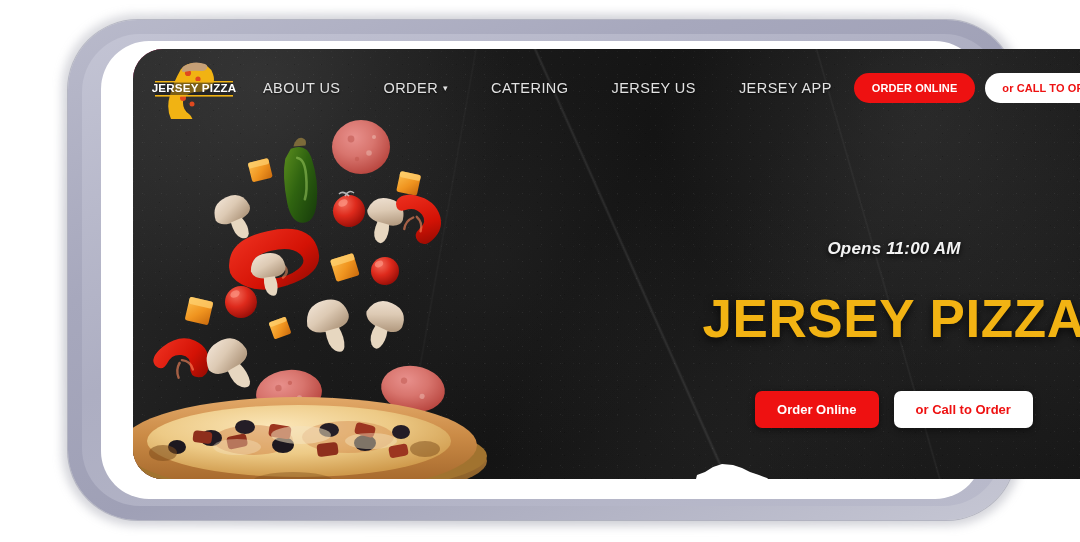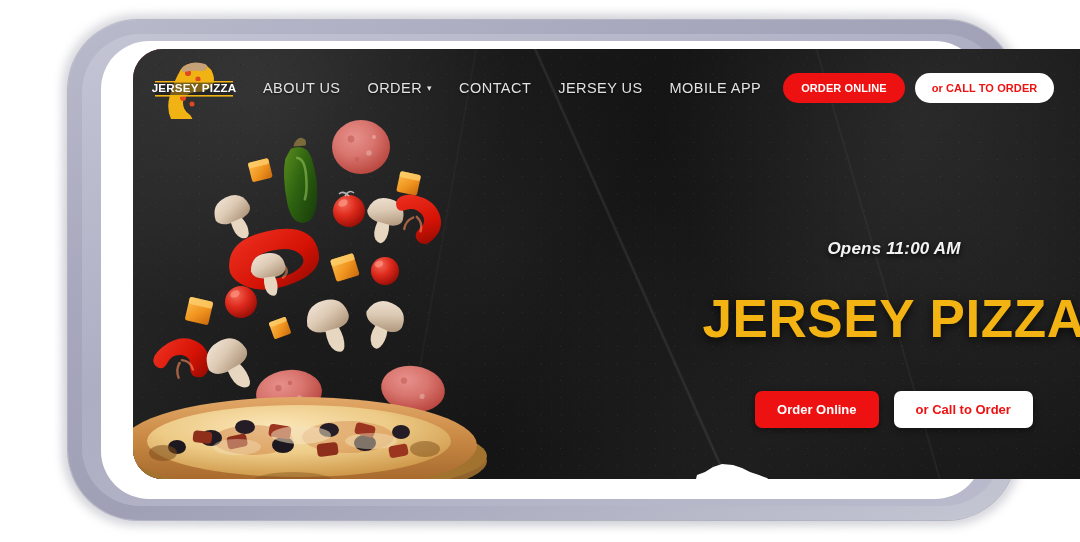--- a/index.html
+++ b/index.html
@@ -133,21 +133,21 @@
     width: 86px;
     height: 62px;
     flex: none;
     margin-right: 26px;
   }
   .logo svg { display: block; }
 
   .nav-links {
     display: flex;
     align-items: center;
-    gap: 27px;
+    gap: 43px;
   }
   .nav-link {
     color: #e2e2e2;
     font-size: 14.5px;
     letter-spacing: .45px;
     white-space: nowrap;
     cursor: pointer;
     text-shadow: 0 1px 2px rgba(0,0,0,.7);
   }
   .nav-link .caret {
@@ -503,23 +503,23 @@
           <rect x="4" y="24" width="78" height="1.6" fill="#f1b313"></rect>
           <rect x="4" y="38" width="78" height="1.6" fill="#f1b313"></rect>
           <rect x="4" y="25.6" width="78" height="12.4" fill="#1b1b1b" opacity=".55"></rect>
           <text x="43" y="35.4" text-anchor="middle" font-family="Liberation Sans, sans-serif" font-size="11.6" font-weight="bold" fill="#ffffff" letter-spacing="0.2">JERSEY PIZZA</text>
         </svg>
       </div>
 
       <div class="nav-links">
         <span class="nav-link"><span>ABOUT US</span></span>
         <span class="nav-link"><span>ORDER</span><span class="caret">▾</span></span>
-        <span class="nav-link"><span>CONTACT</span></span>
+        <span class="nav-link"><span>CATERING</span></span>
         <span class="nav-link"><span>JERSEY US</span></span>
-        <span class="nav-link"><span>MOBILE APP</span></span>
+        <span class="nav-link"><span>JERSEY APP</span></span>
       </div>
 
       <div class="nav-actions">
         <button class="btn-pill btn-order-nav">ORDER ONLINE</button>
         <button class="btn-pill btn-call-nav">or CALL TO ORDER</button>
       </div>
     </div>
 
     <div class="hero">
       <p class="hero-kicker">Opens 11:00 AM</p>

